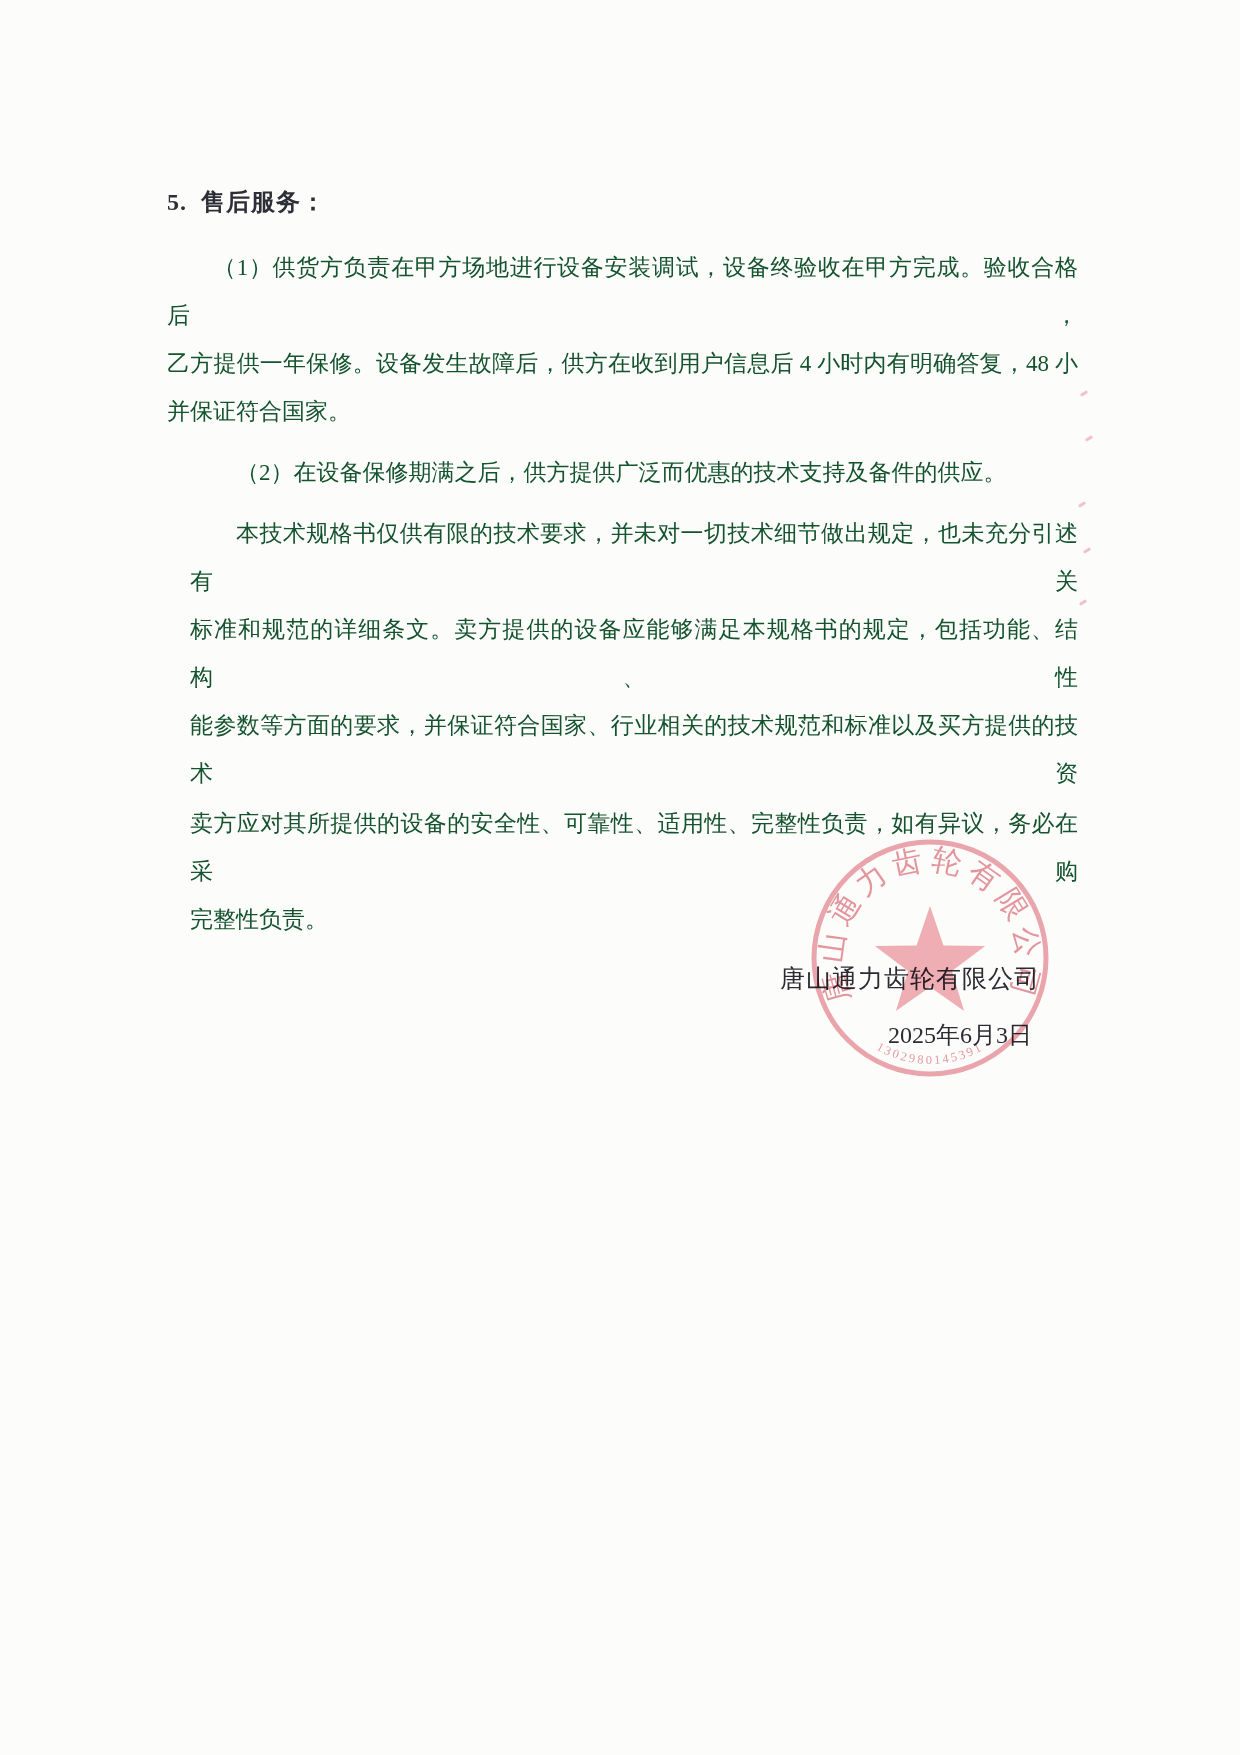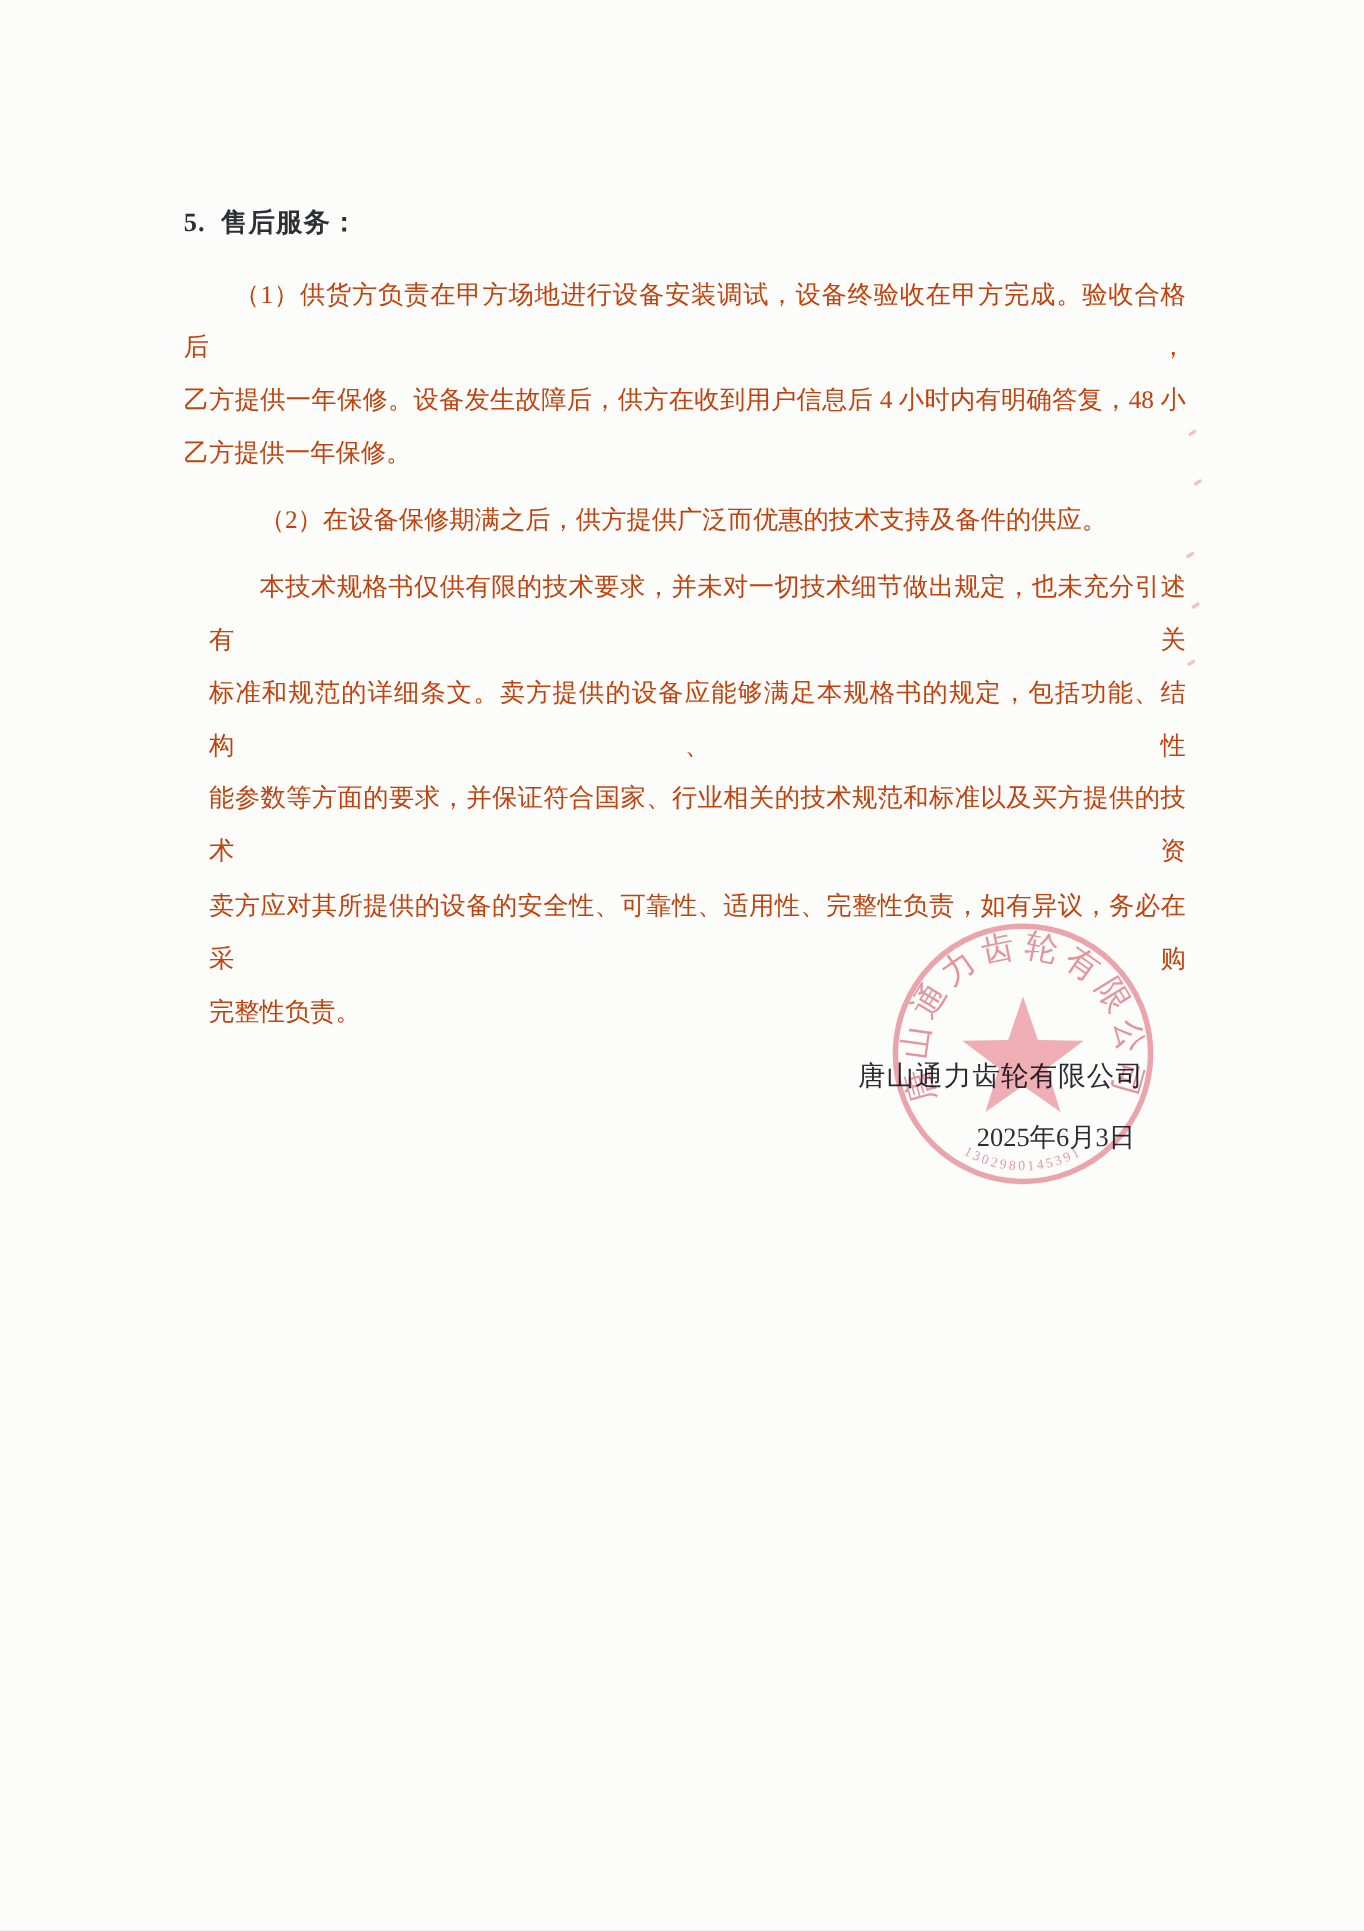--- a/index.html
+++ b/index.html
@@ -26,21 +26,21 @@
   }
   .para{margin:0;}
   .para + .para{margin-top:13px;margin-left:23px;}
   .para:last-child{margin-top:2px;}
   .line{
     font-size:23px;
     line-height:48px;
     text-align:justify;
     text-align-last:left;
     text-justify:inter-character;
-    color:#c2410c;
+    color:#14532d;
   }
   .line.fill{text-align-last:justify;}
   .para.indent .line.first{text-indent:2em;}
   
   .signature{
     position:absolute;
     top:962px;right:200px;
     text-align:right;
     color:#2b2b33;
   }
@@ -69,21 +69,21 @@
 <body>
 
 <div class="page">
 
   <div class="body-text">
     <h2 class="heading">5.  售后服务：</h2>
     <div id="paragraphs">
         <div class="para indent">
           <div class="line fill first">（1）供货方负责在甲方场地进行设备安装调试，设备终验收在甲方完成。验收合格后，</div>
           <div class="line fill">乙方提供一年保修。设备发生故障后，供方在收到用户信息后 4 小时内有明确答复，48 小</div>
-          <div class="line">乙方提供一年保修。</div>
+          <div class="line">并保证符合国家。</div>
         </div>
         <div class="para indent">
           <div class="line first">（2）在设备保修期满之后，供方提供广泛而优惠的技术支持及备件的供应。</div>
         </div>
         <div class="para indent">
           <div class="line fill first">本技术规格书仅供有限的技术要求，并未对一切技术细节做出规定，也未充分引述有关</div>
           <div class="line fill">标准和规范的详细条文。卖方提供的设备应能够满足本规格书的规定，包括功能、结构、性</div>
           <div class="line fill">能参数等方面的要求，并保证符合国家、行业相关的技术规范和标准以及买方提供的技术资</div>
         </div>
         <div class="para">

